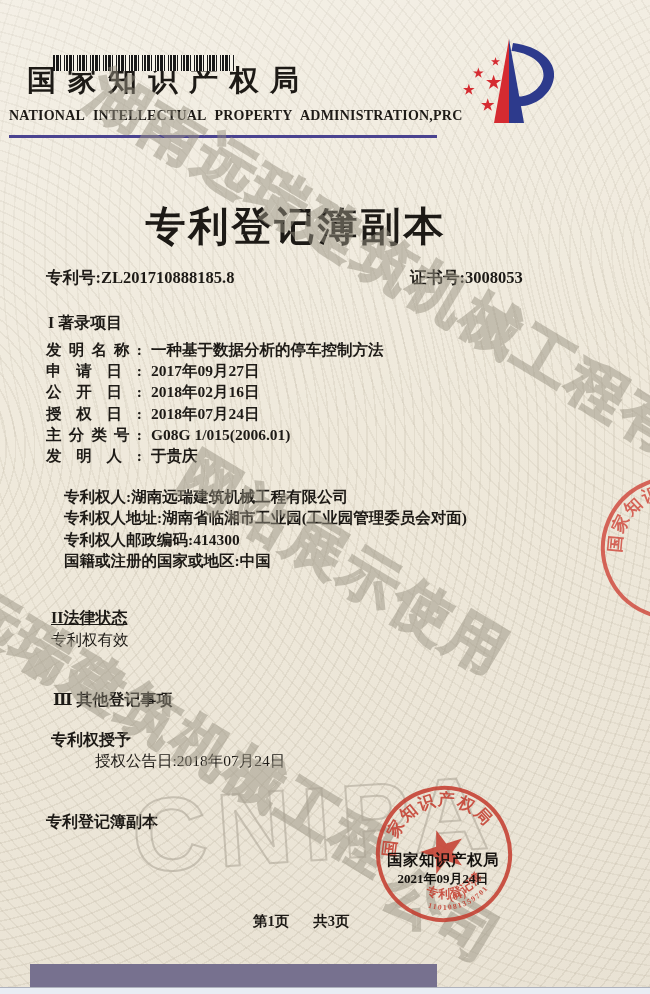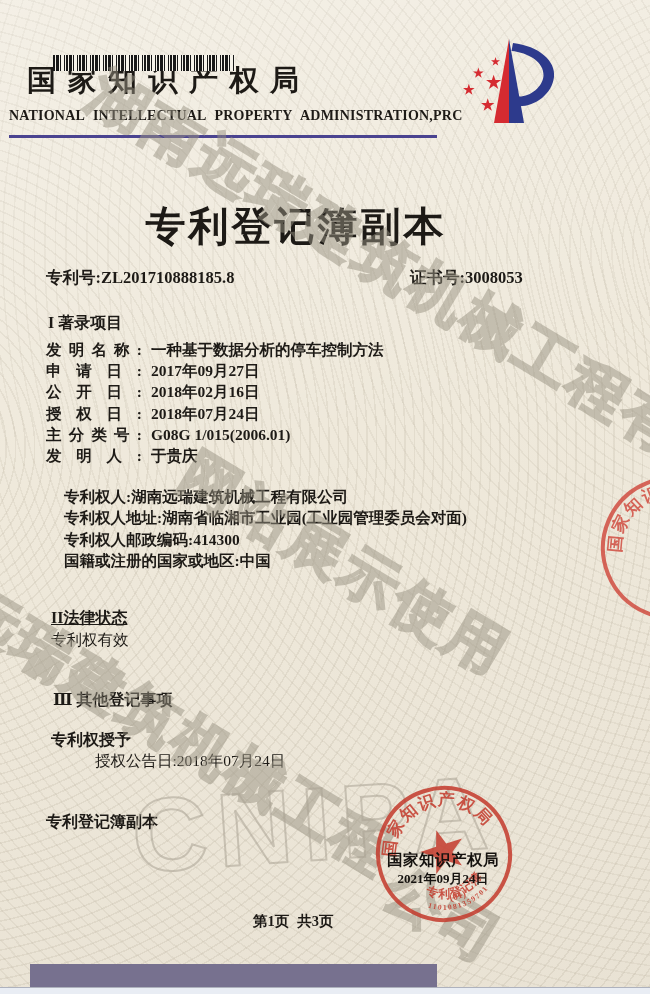--- a/index.html
+++ b/index.html
@@ -75,21 +75,21 @@
   
   .seal-main{left:364px;top:774px;width:160px;height:160px;z-index:6;}
   .seal-side{left:588px;top:463px;width:170px;height:170px;z-index:6;}
   .stamp-text{left:382px;top:850px;width:122px;text-align:center;z-index:7;
     font-weight:bold;color:#15120f;}
   .stamp-text .l1{font-size:15.5px;line-height:19px;letter-spacing:.5px;white-space:nowrap;}
   .stamp-text .l2{font-size:13px;line-height:19px;white-space:nowrap;}
 
   
   .page-num{left:253px;top:912px;z-index:3;font-size:14.5px;font-weight:bold;white-space:nowrap;}
-  .page-num .total{margin-left:8px;}
+  .page-num .total{margin-left:24px;}
   .footer-bar{left:30px;top:964px;width:407px;height:24px;background:#77718f;z-index:4;}
   .page-edge{left:0;top:987px;width:650px;height:7px;background:#e9edf4;border-top:1px solid #aeb2bd;z-index:4;}
 
   svg text{font-family:"Liberation Serif","DejaVu Serif",serif;font-weight:bold;}
 </style>
 </head>
 <body>
 
 <div class="page">
 

